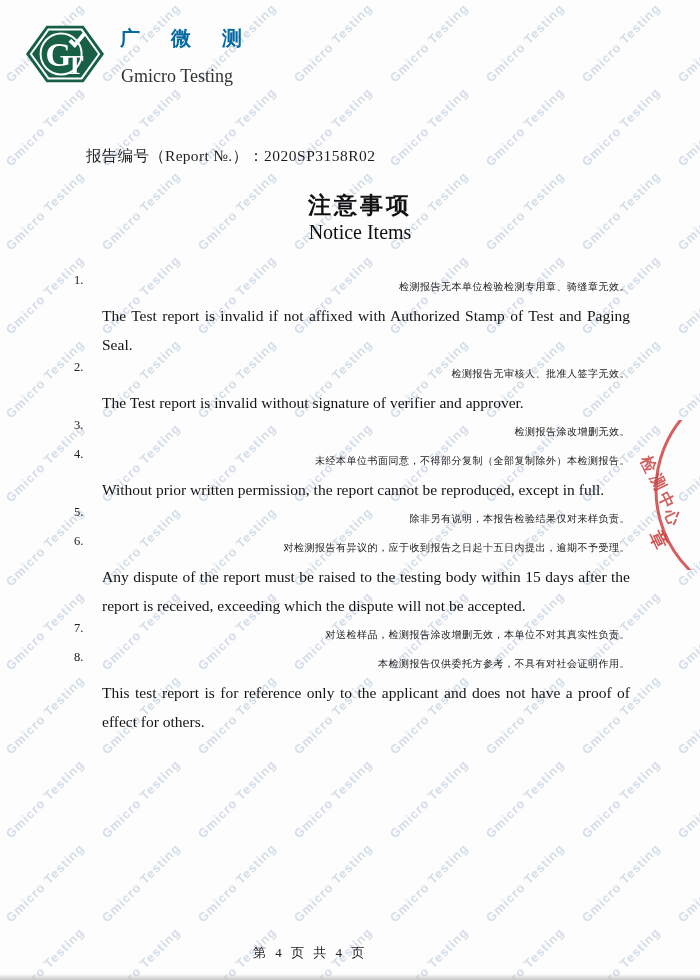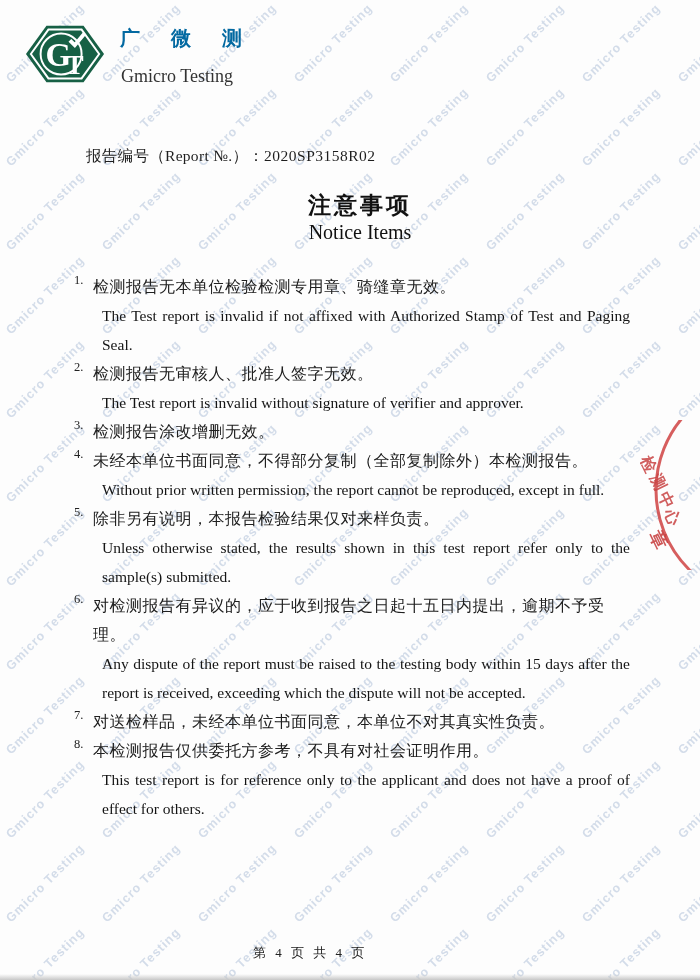--- a/index.html
+++ b/index.html
@@ -27,21 +27,21 @@
   .report-line{position:absolute;left:86px;top:146px;font-size:15.5px;letter-spacing:0.3px;}
   .report-line .val{letter-spacing:0.5px;font-weight:600;font-weight:normal;}
   
   .title-wrap{position:absolute;left:20px;top:190px;width:680px;text-align:center;}
   .title-zh{font-size:23px;font-weight:bold;letter-spacing:3px;color:#111;}
   .title-en{font-size:20px;color:#111;}
   
   .notice{position:absolute;left:93px;top:272px;width:537px;}
   .item{position:relative;}
   .num{position:absolute;left:-19px;top:1px;font-size:12.5px;color:#222;}
-  .zh{font-size:16px;line-height:29px;letter-spacing:0.5px;color:#202020;}
+  .zh{font-size:10px;line-height:29px;letter-spacing:0.5px;color:#202020;text-align:right;}
   .en{font-size:15.5px;line-height:29px;text-align:justify;color:#141414;margin-left:9px;}
   
   .seal-svg{position:absolute;left:640px;top:420px;pointer-events:none;}
   .seal-ch{font-size:16px;fill:#c94444;opacity:0.85;font-weight:600;}
   .seal-ch2{font-size:18px;fill:#c94444;opacity:0.9;font-weight:600;}
   
   .footer{
     position:absolute;left:0;bottom:18px;width:620px;text-align:center;
     font-size:13px;letter-spacing:3px;color:#222;
   }
@@ -105,32 +105,31 @@
 
     <div class="item">
       <span class="num">4.</span>
       <div class="zh">未经本单位书面同意，不得部分复制（全部复制除外）本检测报告。</div>
       <div class="en">Without prior written permission, the report cannot be reproduced, except in full.</div>
     </div>
 
     <div class="item">
       <span class="num">5.</span>
       <div class="zh">除非另有说明，本报告检验结果仅对来样负责。</div>
-      <div class="en">Unless otherwise stated, the results shown in this test report refer only to the sample(s) submitted.</div>
     </div>
 
     <div class="item">
       <span class="num">6.</span>
       <div class="zh">对检测报告有异议的，应于收到报告之日起十五日内提出，逾期不予受理。</div>
       <div class="en">Any dispute of the report must be raised to the testing body within 15 days after the report is received, exceeding which the dispute will not be accepted.</div>
     </div>
 
     <div class="item">
       <span class="num">7.</span>
-      <div class="zh">对送检样品，未经本单位书面同意，本单位不对其真实性负责。</div>
+      <div class="zh">对送检样品，检测报告涂改增删无效，本单位不对其真实性负责。</div>
     </div>
 
     <div class="item">
       <span class="num">8.</span>
       <div class="zh">本检测报告仅供委托方参考，不具有对社会证明作用。</div>
       <div class="en">This test report is for reference only to the applicant and does not have a proof of effect for others.</div>
     </div>
 
   </div>
 

